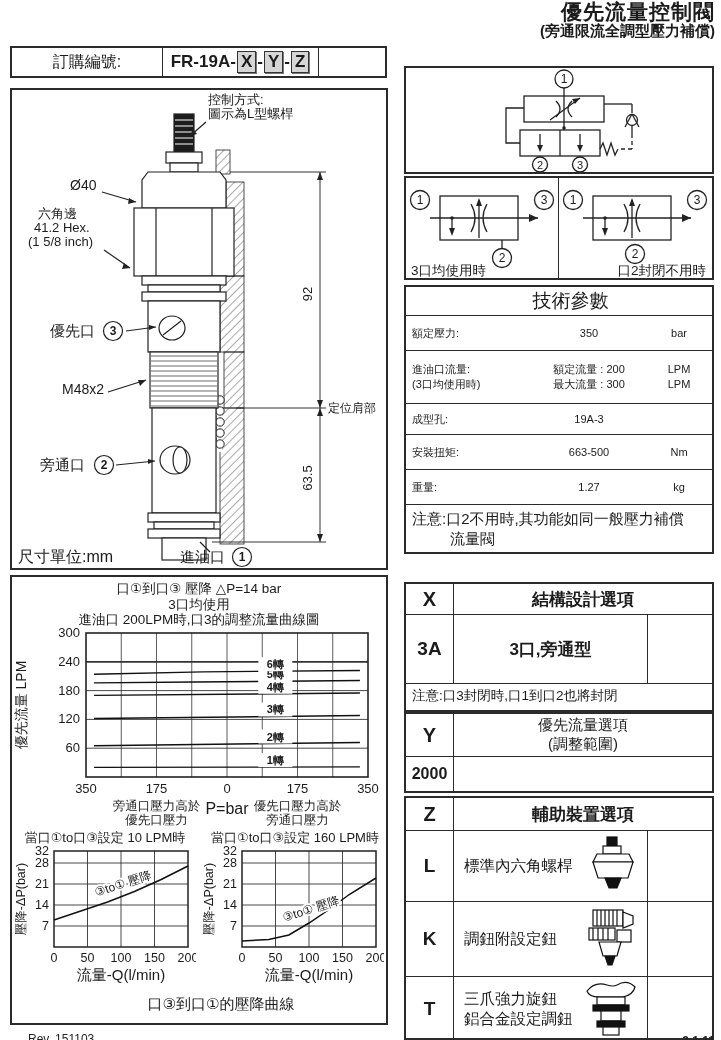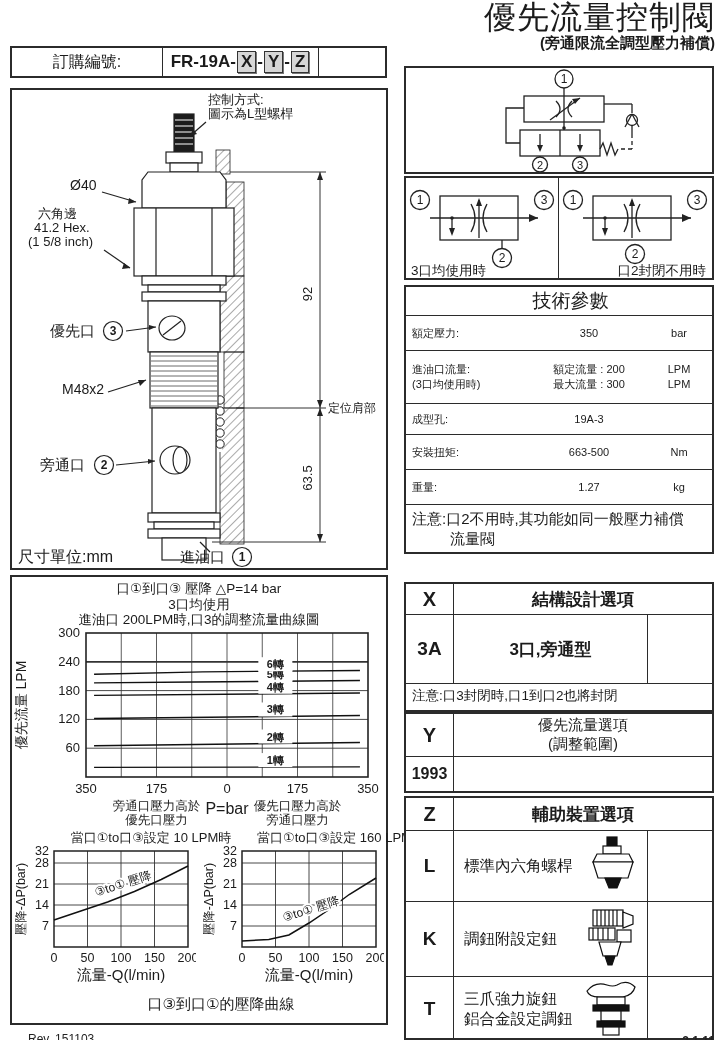--- a/index.html
+++ b/index.html
@@ -2,21 +2,21 @@
 <html><head>
 <meta charset="utf-8">
 <style>
   html,body{margin:0;padding:0;background:#fff;}
   body{width:721px;height:1040px;position:relative;overflow:hidden;
        font-family:"Liberation Sans","DejaVu Sans",sans-serif;color:#1b1b1b;}
   .abs{position:absolute;}
   .panel{position:absolute;border:2px solid #2b2b2b;background:#fff;box-sizing:border-box;}
   
   .title-block{position:absolute;top:1px;right:6px;text-align:right;line-height:1.05;}
-  .title-main{font-size:32px;font-weight:normal;letter-spacing:1px;text-align:center;}
+  .title-main{font-size:21px;font-weight:bold;letter-spacing:1px;}
   .title-sub{font-size:15px;font-weight:bold;}
   
   .order-box{position:absolute;left:10px;top:46px;width:377px;height:32px;border:2px solid #2b2b2b;
              display:flex;box-sizing:border-box;align-items:stretch;}
   .order-label{width:150px;border-right:1.5px solid #2b2b2b;display:flex;align-items:center;justify-content:center;
                font-size:16px;}
   .order-code{flex:1;display:flex;align-items:center;justify-content:center;font-size:17px;font-weight:bold;
               border-right:1.5px solid #2b2b2b;}
   .order-empty{width:66px;}
   .code-box{display:inline-block;background:#d6d6d6;border:1px solid #333;padding:0 3px;margin:0 1px;
@@ -47,21 +47,21 @@
            border-right:1.5px solid #2b2b2b;box-sizing:border-box;}
   .opt-mid{flex:1;display:flex;align-items:center;justify-content:center;text-align:center;
            border-right:1.5px solid #2b2b2b;box-sizing:border-box;position:relative;}
   .opt-right{width:64px;}
   .opt-head{font-size:17px;font-weight:bold;}
   .opt-note{font-size:13.5px;padding:3px 6px;}
   .z-desc{position:absolute;left:10px;top:50%;transform:translateY(-50%);text-align:left;font-size:15.5px;line-height:1.3;}
   .z-icon{position:absolute;right:8px;top:50%;transform:translateY(-50%);}
   
   .chart-titles{position:absolute;left:0;top:4px;width:100%;text-align:center;font-size:13.5px;line-height:1.15;}
-  .small-title{position:absolute;top:252px;width:186px;text-align:center;font-size:13px;margin-left:46px;}
+  .small-title{position:absolute;top:252px;width:186px;text-align:center;font-size:13px;}
   .small-title.a{left:0px;}
   .small-title.b{left:190px;}
   .chart-caption{position:absolute;top:418px;width:100%;text-align:center;font-size:15px;}
   svg text{fill:#1b1b1b;}
   .footer{position:absolute;font-size:12px;color:#222;}
 </style>
 </head>
 <body>
 
 <div class="title-block">
@@ -460,21 +460,21 @@
 
 <div class="opt-table" style="top:712px">
   <div class="opt-row" style="height:42px">
     <div class="opt-key" style="font-size:20px">Y</div>
     <div class="opt-mid" style="border-right:none;flex-direction:column;font-size:15px;line-height:1.25">
       <span>優先流量選項</span>
       <span>(調整範圍)</span>
     </div>
   </div>
   <div class="opt-row" style="height:34px">
-    <div class="opt-key" style="font-size:16px">1993</div>
+    <div class="opt-key" style="font-size:16px">2000</div>
     <div class="opt-right"></div>
   </div>
 </div>
 
 <div class="opt-table" style="top:796px;height:244px">
   <div class="opt-row" style="height:32px">
     <div class="opt-key" style="font-size:20px">Z</div>
     <div class="opt-mid opt-head" style="border-right:none">輔助裝置選項</div>
   </div>
   <div class="opt-row" style="height:70px">

